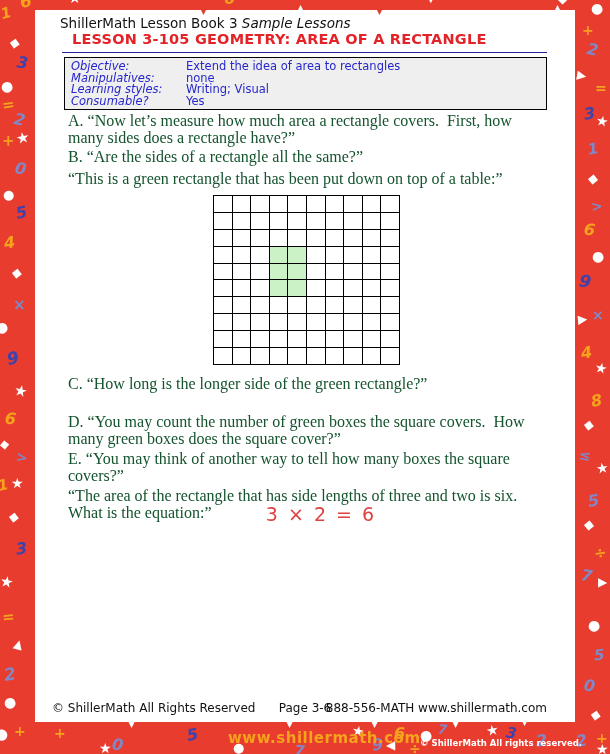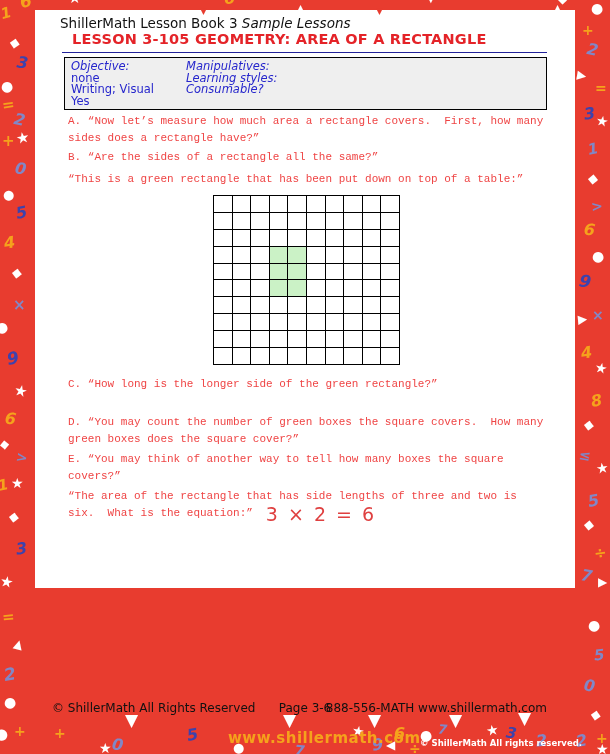--- a/index.html
+++ b/index.html
@@ -8,21 +8,21 @@
     position: relative;
     background: #e83c2f;
     font-family: "DejaVu Sans", "Liberation Sans", sans-serif;
     overflow: hidden;
   }
 
   
   .page {
     position: absolute;
     left: 35px; top: 10px;
-    width: 540px; height: 578px;
+    width: 540px; height: 712px;
     background: #ffffff;
     z-index: 1;
   }
 
   .doc-header {
     position: absolute; left: 25px; top: 5px;
     font-size: 13.5px; color: #111111;
   }
   .doc-header .it { font-style: italic; }
 
@@ -48,23 +48,23 @@
     grid-template-columns: 115px 1fr;
     align-content: space-between;
     font-size: 11.5px; line-height: 11.5px;
     color: #2626cc;
   }
   .info-box .lbl { font-style: italic; }
 
   p.body-text {
     position: absolute; left: 33px;
     width: 480px;
-    font-family: Liberation Mono, monospace;
-    font-size: 11px; line-height: 16.5px;
-    color: #ef4444;
+    font-family: Liberation Serif, serif;
+    font-size: 16px; line-height: 16.5px;
+    color: #14532d;
     white-space: pre-wrap;
   }
 
   .grid {
     position: absolute; left: 178px; top: 185px;
     width: 187px; height: 170px;
     display: grid;
     grid-template-columns: repeat(10, 1fr);
     grid-template-rows: repeat(10, 1fr);
     border-right: 1px solid #000;
@@ -133,20 +133,21 @@
 <div class="page">
 
   <div class="doc-header"><span>ShillerMath Lesson Book 3 </span><span class="it">Sample Lessons</span></div>
 
   <div class="doc-title">LESSON 3-105 GEOMETRY: AREA OF A RECTANGLE</div>
 
   <div class="title-rule"></div>
 
   <div class="info-box">
     <span class="lbl">Objective:</span>
+    <span class="val">Extend the idea of area to rectangles</span>
     <span class="lbl">Manipulatives:</span>
     <span class="val">none</span>
     <span class="lbl">Learning styles:</span>
     <span class="val">Writing; Visual</span>
     <span class="lbl">Consumable?</span>
     <span class="val">Yes</span>
   </div>
 
   <p class="body-text" style="top:103px">A. “Now let’s measure how much area a rectangle covers.  First, how many sides does a rectangle have?”</p>
   <p class="body-text" style="top:139px">B. “Are the sides of a rectangle all the same?”</p>

